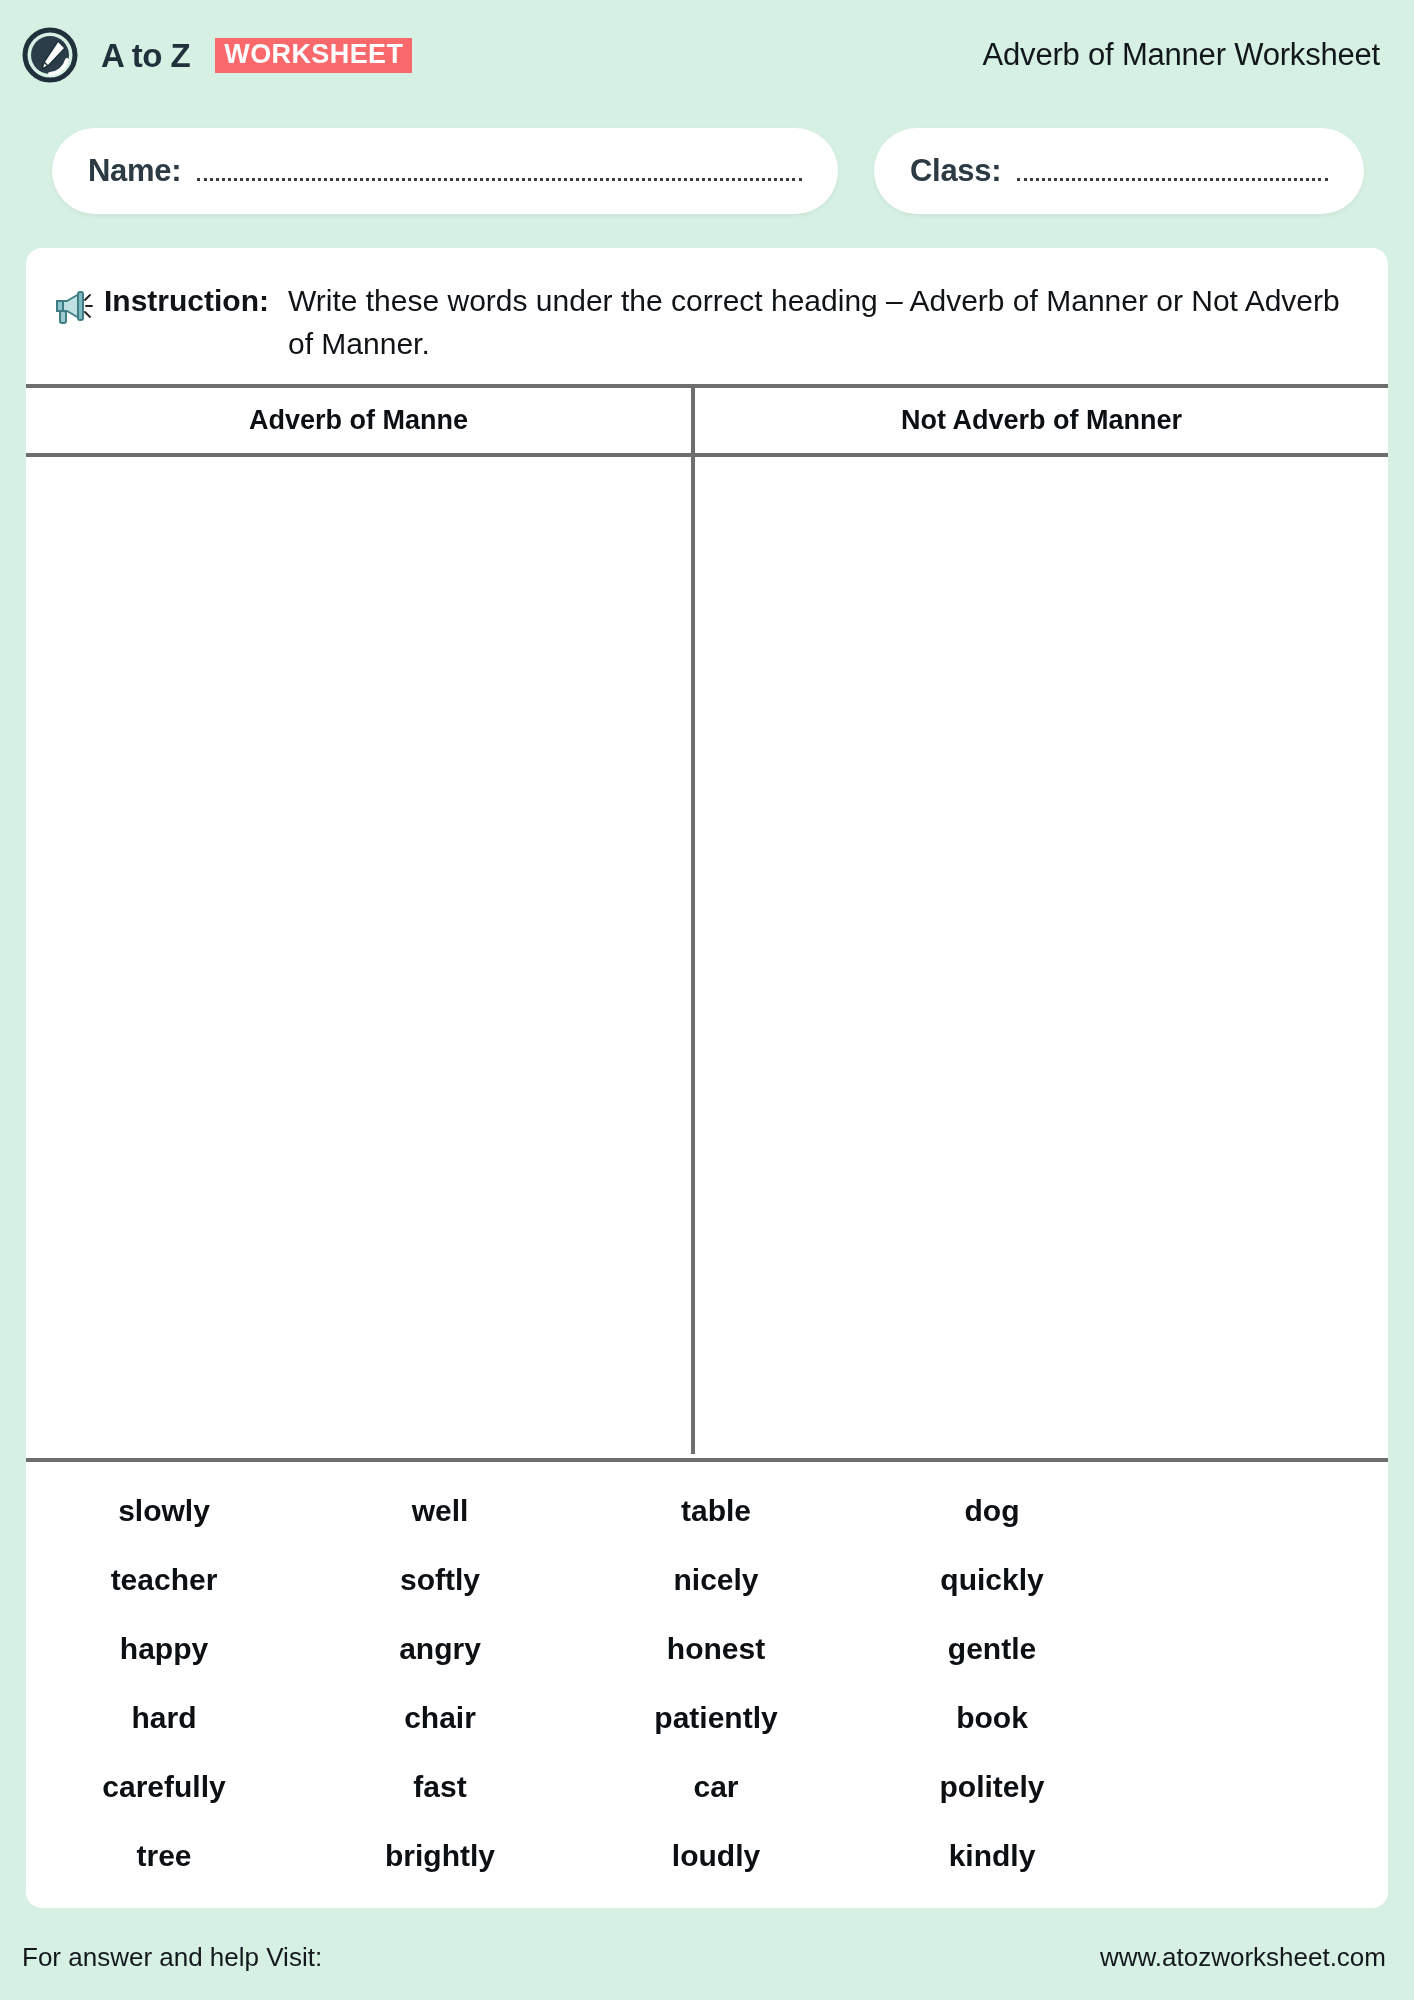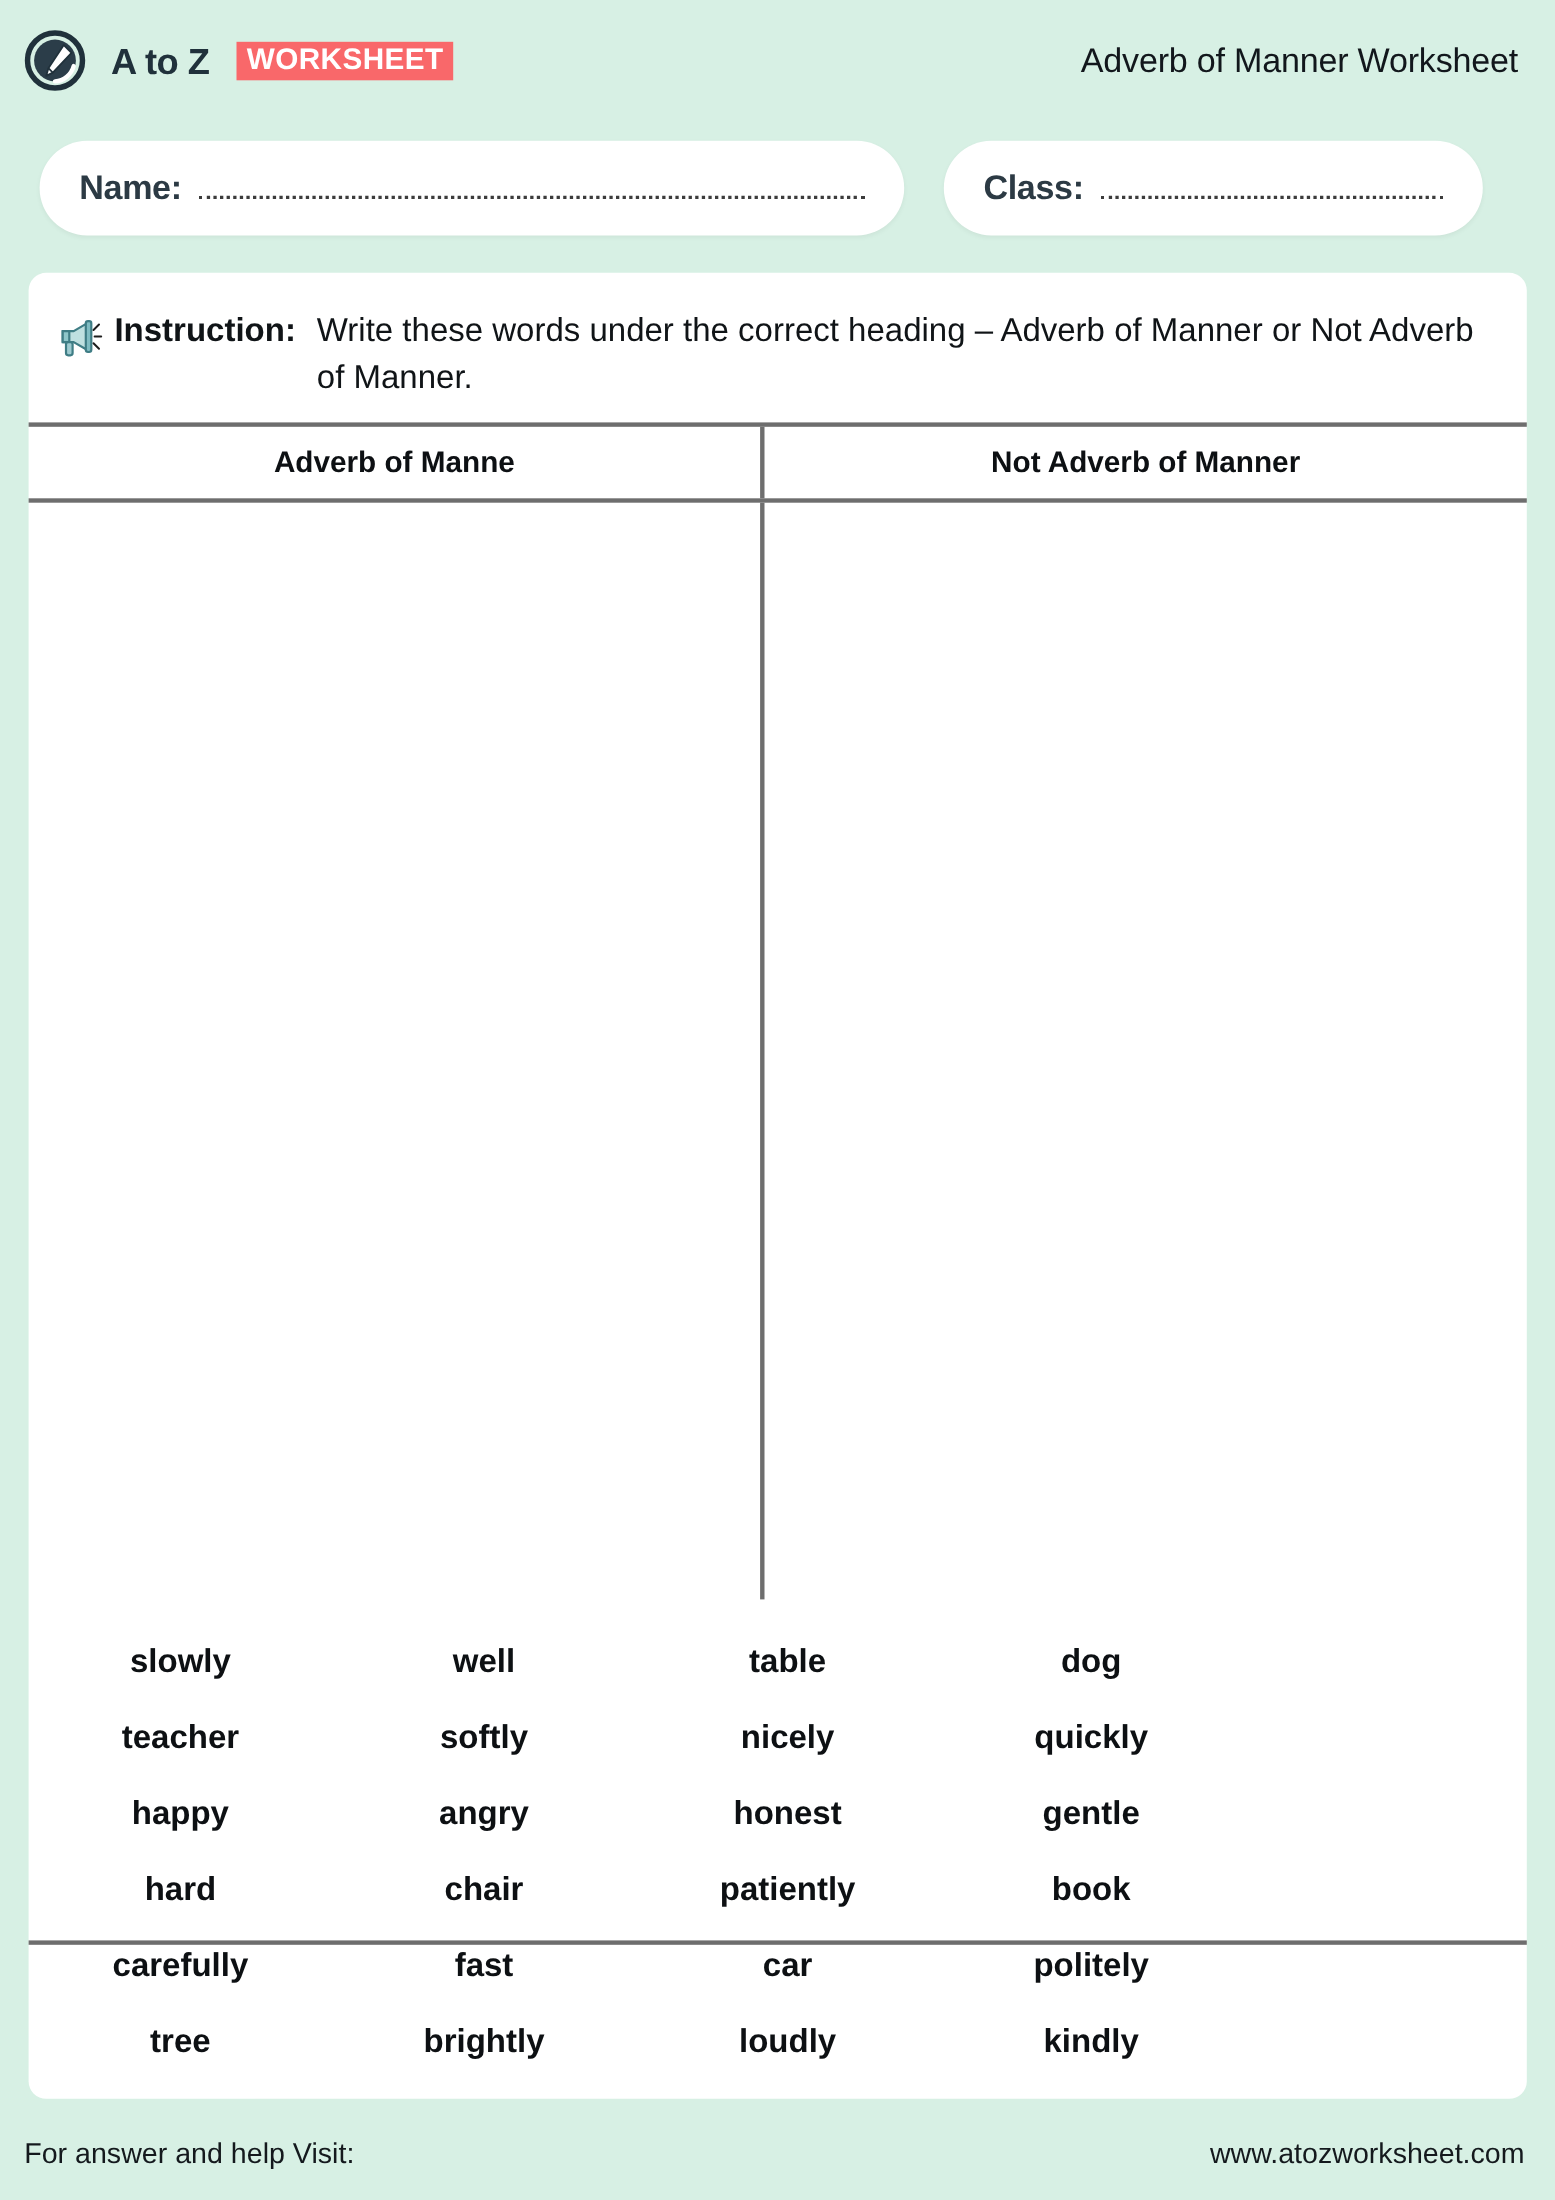--- a/index.html
+++ b/index.html
@@ -68,21 +68,21 @@
   }
 
   
   .idrow {
     position: absolute;
     top: 128px; left: 0;
     width: 1414px;
     height: 86px;
     display: flex;
     gap: 36px;
-    padding: 0 40px 0 36px;
+    padding: 0 40px 0 52px;
   }
 
   .idfield {
     background: #ffffff;
     border-radius: 44px;
     height: 86px;
     display: flex;
     align-items: center;
     padding: 0 36px;
     box-shadow: 0 2px 5px rgba(0,0,0,0.05);
@@ -147,21 +147,21 @@
     line-height: 1.42;
     margin-left: 9px;
   }
 
   
   .wtable {
     position: absolute;
     top: 136px;
     left: 0;
     width: 1362px;
-    height: 1384px;
+    height: 1078px;
     border-top: 4px solid #6e6e6e;
     border-bottom: 4px solid #6e6e6e;
   }
 
   .thead {
     display: flex;
     height: 69px;
     border-bottom: 4px solid #6e6e6e;
   }
 

